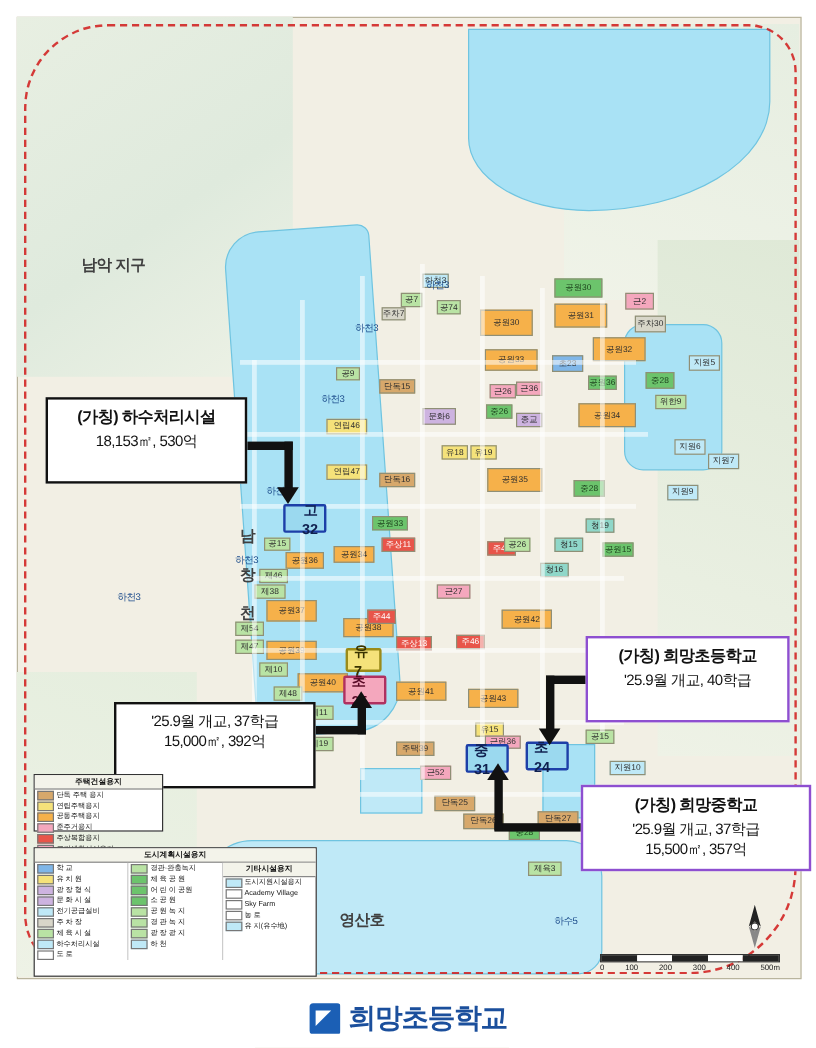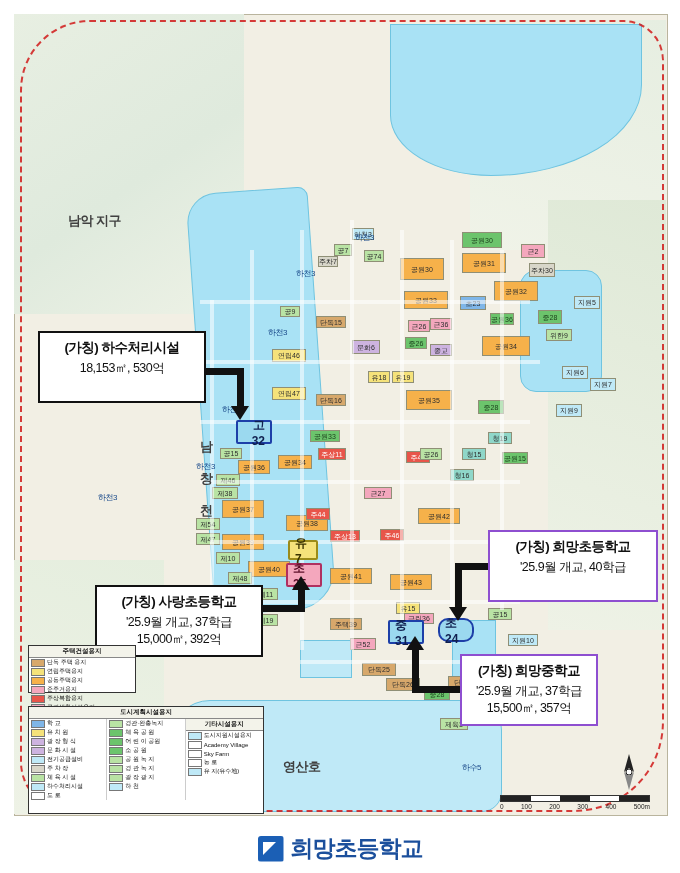--- a/index.html
+++ b/index.html
@@ -303,21 +303,21 @@
       <div class="road" style="left: 210px; top: 540px; width: 300px; height: 4px; opacity: 0.55;"></div>
       <div class="road" style="left: 240px; top: 600px; width: 280px; height: 4px; opacity: 0.55;"></div>
       <div class="road" style="left: 300px; top: 660px; width: 220px; height: 4px; opacity: 0.55;"></div>
     </div>
 
   <div id="school-layer">
       <div class="school-tag cyan" style="left: 236px; top: 420px; width: 36px; height: 24px; text-align: right;">고32</div>
       <div class="school-tag yellow" style="left: 288px; top: 540px; width: 30px; height: 20px;">유7</div>
       <div class="school-tag pink" style="left: 286px; top: 563px; width: 36px; height: 24px;">초25</div>
       <div class="school-tag cyan" style="left: 388px; top: 620px; width: 36px; height: 24px;">중31</div>
-      <div class="school-tag cyan" style="left: 438px; top: 618px; width: 36px; height: 24px; border-radius: 10px;">초24</div>
+      <div class="school-tag cyan" style="left: 438px; top: 618px; width: 36px; height: 24px;">초24</div>
     </div>
 
   <div id="label-layer">
       <div class="map-label lbl-namak" style="left: 68px; top: 212px;">남악 지구</div>
       <div class="map-label lbl-namak" style="left: 200px; top: 438px;">남</div>
       <div class="map-label lbl-namak" style="left: 200px; top: 470px;">창</div>
       <div class="map-label lbl-namak" style="left: 200px; top: 502px;">천</div>
       <div class="map-label lbl-namak" style="left: 283px; top: 758px;">영산호</div>
       <div class="map-label lbl-small" style="left: 355px; top: 232px;">하천3</div>
       <div class="map-label lbl-small" style="left: 296px; top: 268px;">하천3</div>
@@ -348,29 +348,28 @@
     <div class="arrow" style="left:412px;top:648px;width:7px;height:44px;"></div>
     <div class="arrow-head" style="left:406px;top:636px;border-left:9px solid transparent;border-right:9px solid transparent;border-bottom:14px solid #111;"></div>
   </div>
 
   <div id="callout-layer">
       <div class="callout" style="left: 38px; top: 331px; width: 168px; min-height: 72px; border-color: rgb(17, 17, 17);">
         <div class="ttl">(가칭) 하수처리시설</div>
         <div class="ln">18,153㎡, 530억</div>
       </div>
       <div class="callout" style="left: 95px; top: 585px; width: 168px; min-height: 72px; border-color: rgb(17, 17, 17);">
-        <div class="ttl">(가칭) 사랑초등학교</div>
         <div class="ln">'25.9월 개교, 37학급</div>
         <div class="ln">15,000㎡, 392억</div>
       </div>
       <div class="callout" style="left: 488px; top: 530px; width: 170px; min-height: 72px; border-color: rgb(142, 79, 208);">
         <div class="ttl">(가칭) 희망초등학교</div>
         <div class="ln">'25.9월 개교, 40학급</div>
       </div>
-      <div class="callout" style="left: 460px; top: 654px; width: 138px; min-height: 72px; border-color: rgb(142, 79, 208);">
+      <div class="callout" style="left: 484px; top: 654px; width: 192px; min-height: 72px; border-color: rgb(142, 79, 208);">
         <div class="ttl">(가칭) 희망중학교</div>
         <div class="ln">'25.9월 개교, 37학급</div>
         <div class="ln">15,500㎡, 357억</div>
       </div>
     </div>
 
   <div class="legend" style="left:28px;top:645px;width:108px;height:48px;">
     <div class="legend-title">주택건설용지</div>
     <div id="legend-housing-rows">
         <div class="legend-row">

